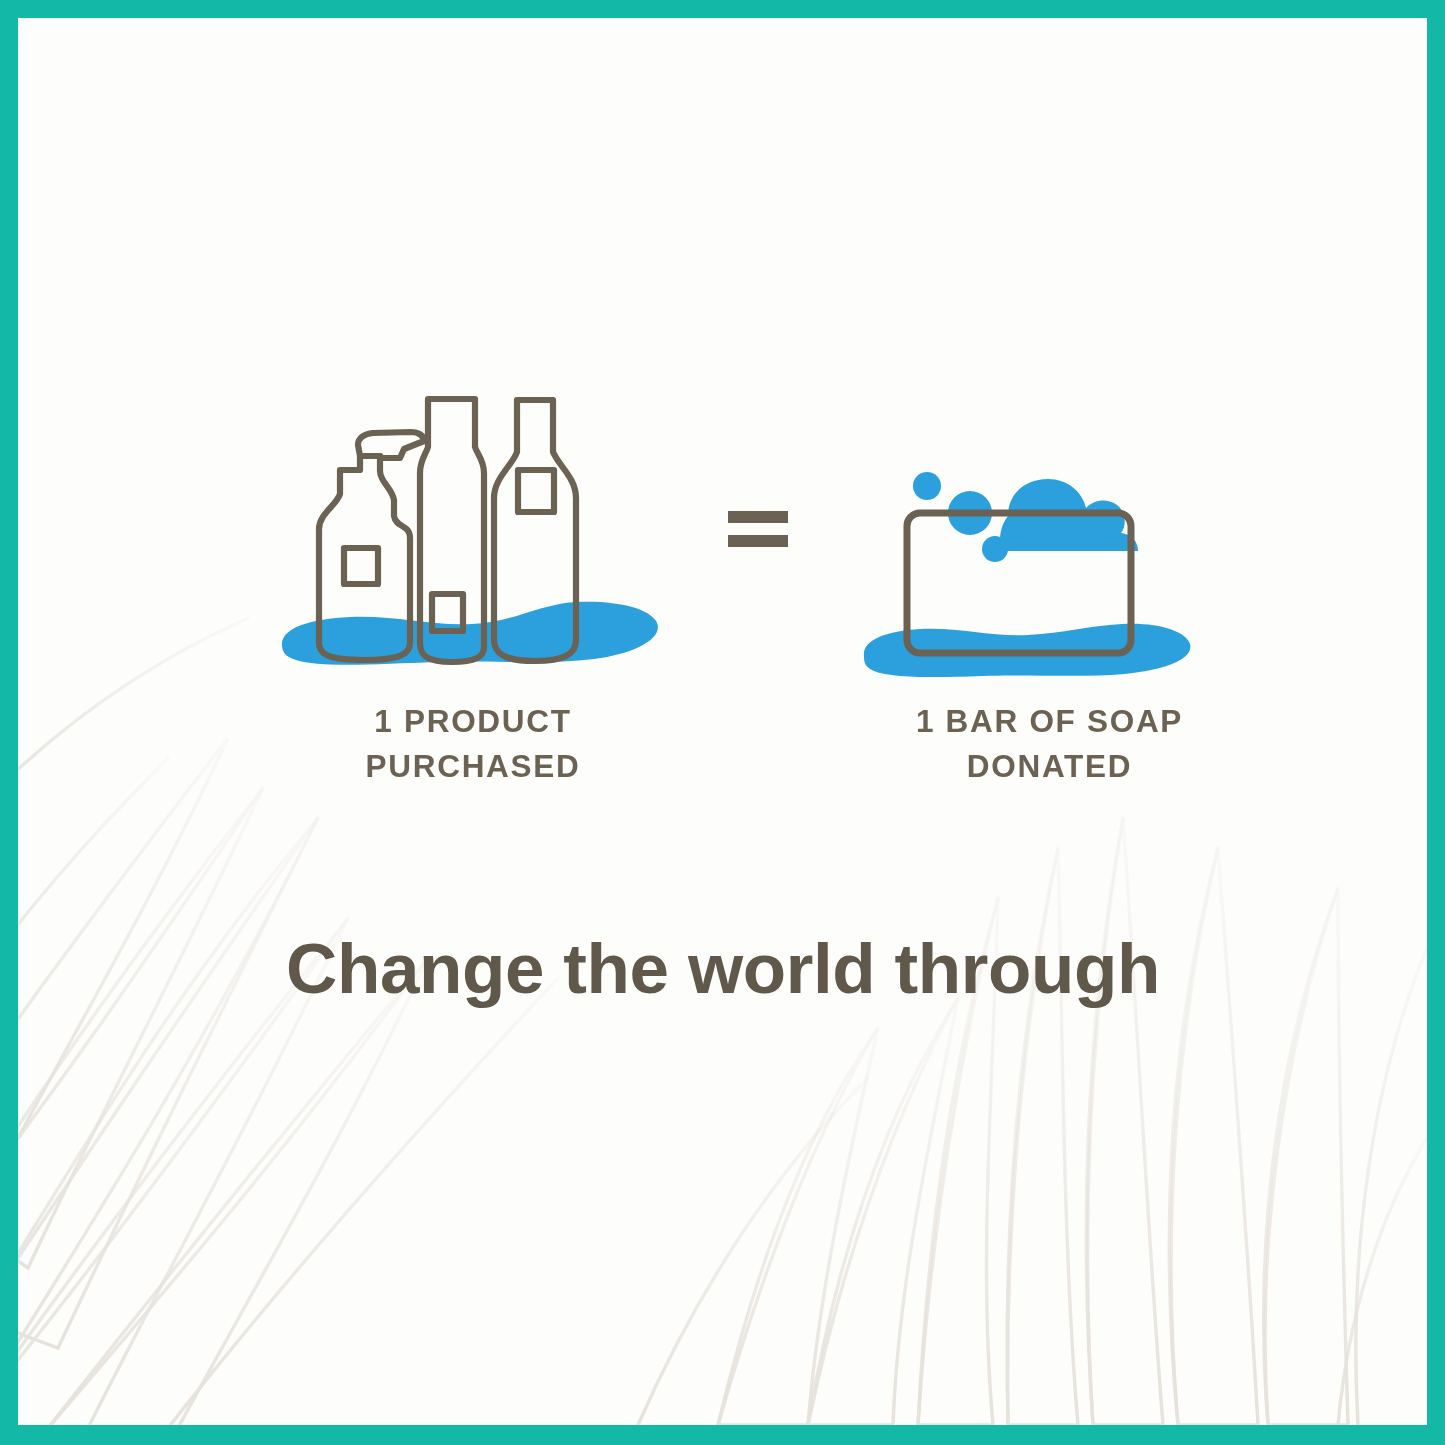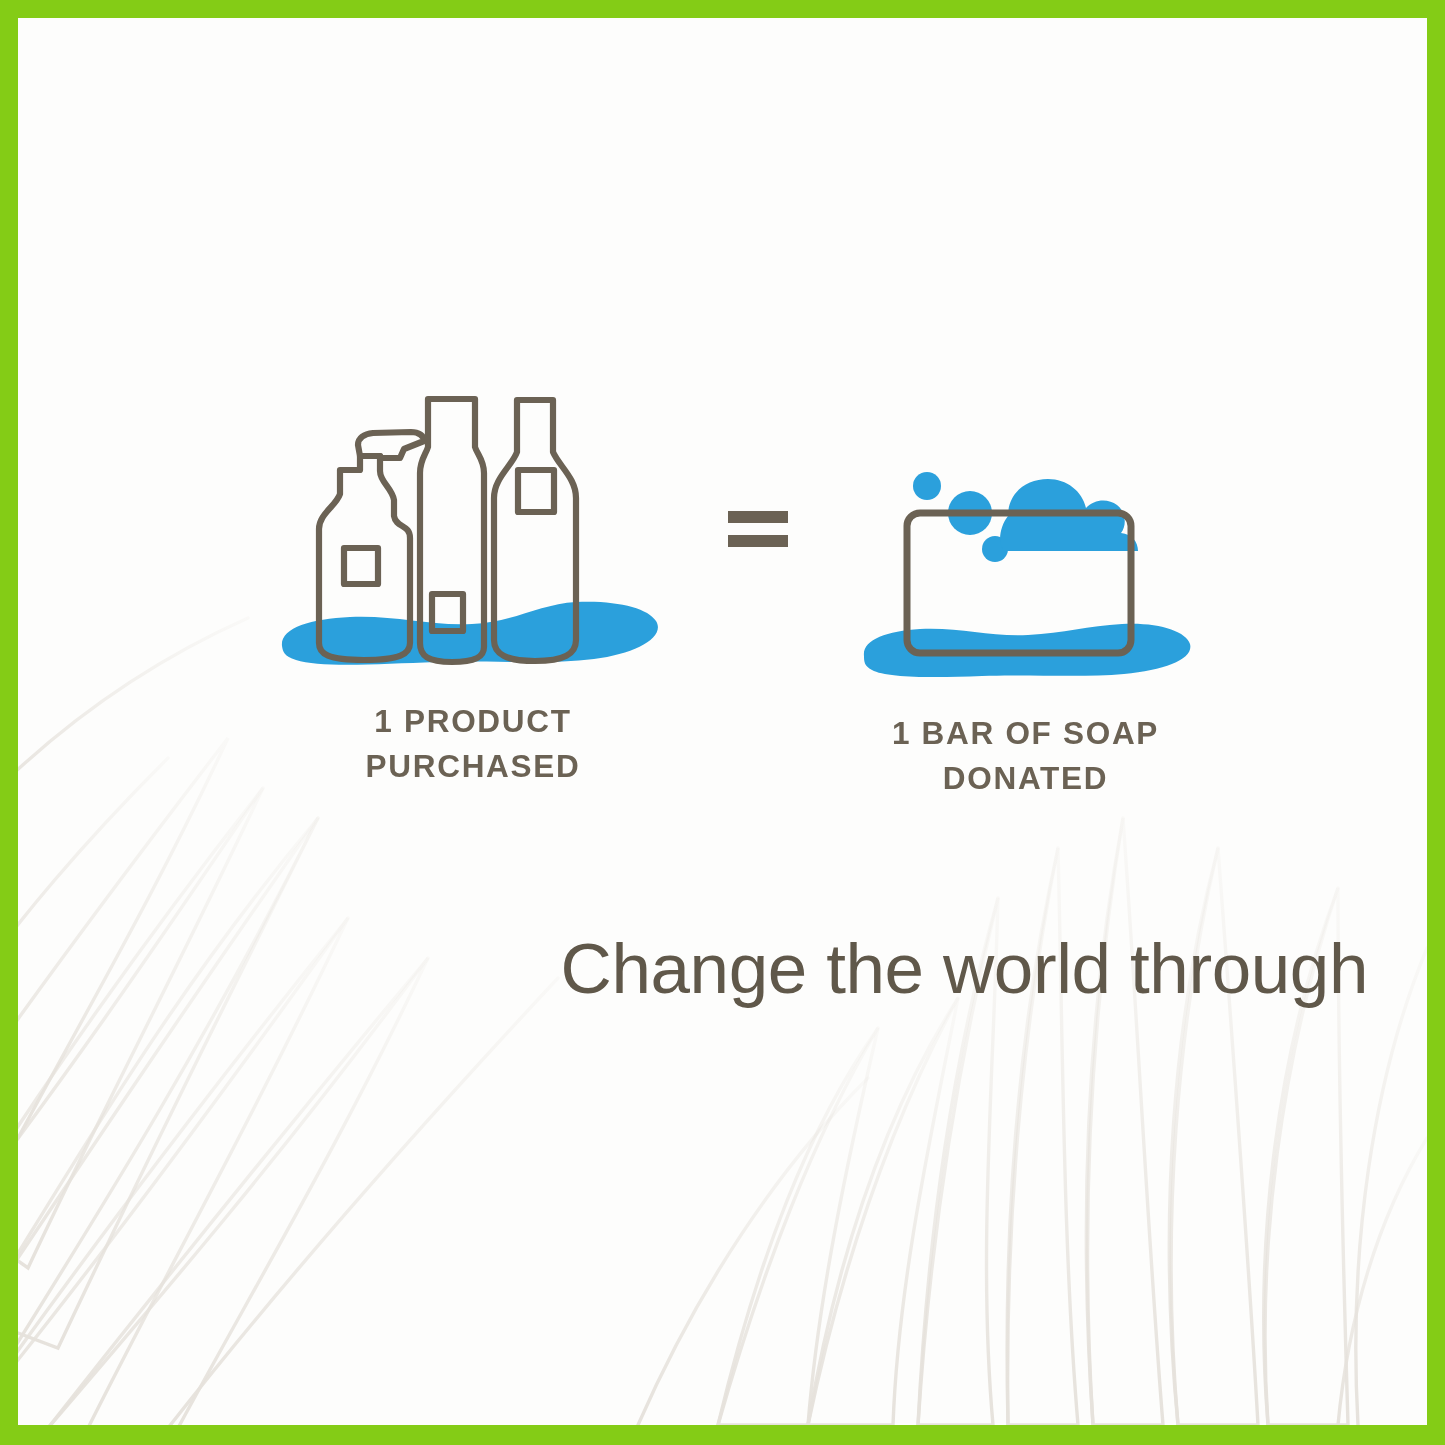--- a/index.html
+++ b/index.html
@@ -6,21 +6,21 @@
   html, body {
     width: 1445px;
     height: 1445px;
     overflow: hidden;
     font-family: "Liberation Sans", sans-serif;
   }
   #frame {
     position: relative;
     width: 1445px;
     height: 1445px;
-    background: #84cc16;
+    background: #14b8a6;
   }
   #canvas {
     position: absolute;
     left: 18px;
     top: 18px;
     width: 1409px;
     height: 1407px;
     background: #fdfdfc;
     overflow: hidden;
   }
@@ -68,32 +68,32 @@
     position: absolute;
     text-align: center;
     color: #6b6254;
     font-size: 31.5px;
     font-weight: bold;
     letter-spacing: 1.7px;
     line-height: 1.42;
     text-transform: uppercase;
   }
   #caption-left  { left: 235px; top: 681px; width: 440px; }
-  #caption-right { left: 765px; top: 681px; width: 485px; margin-top: 12px; }
+  #caption-right { left: 789px; top: 681px; width: 485px; }
 
   
   #headline {
     position: absolute;
     left: 60px;
     top: 906px;
     width: 1290px;
-    text-align: right;
+    text-align: center;
     color: #60584a;
     font-size: 71px;
-    font-weight: normal;
+    font-weight: bold;
     line-height: 1.27;
     letter-spacing: -0.4px;
     font-family: "Liberation Sans", sans-serif;
   }
   #headline .hl-line { display: block; }
 </style>
 </head>
 <body>
 
 <div id="frame">

